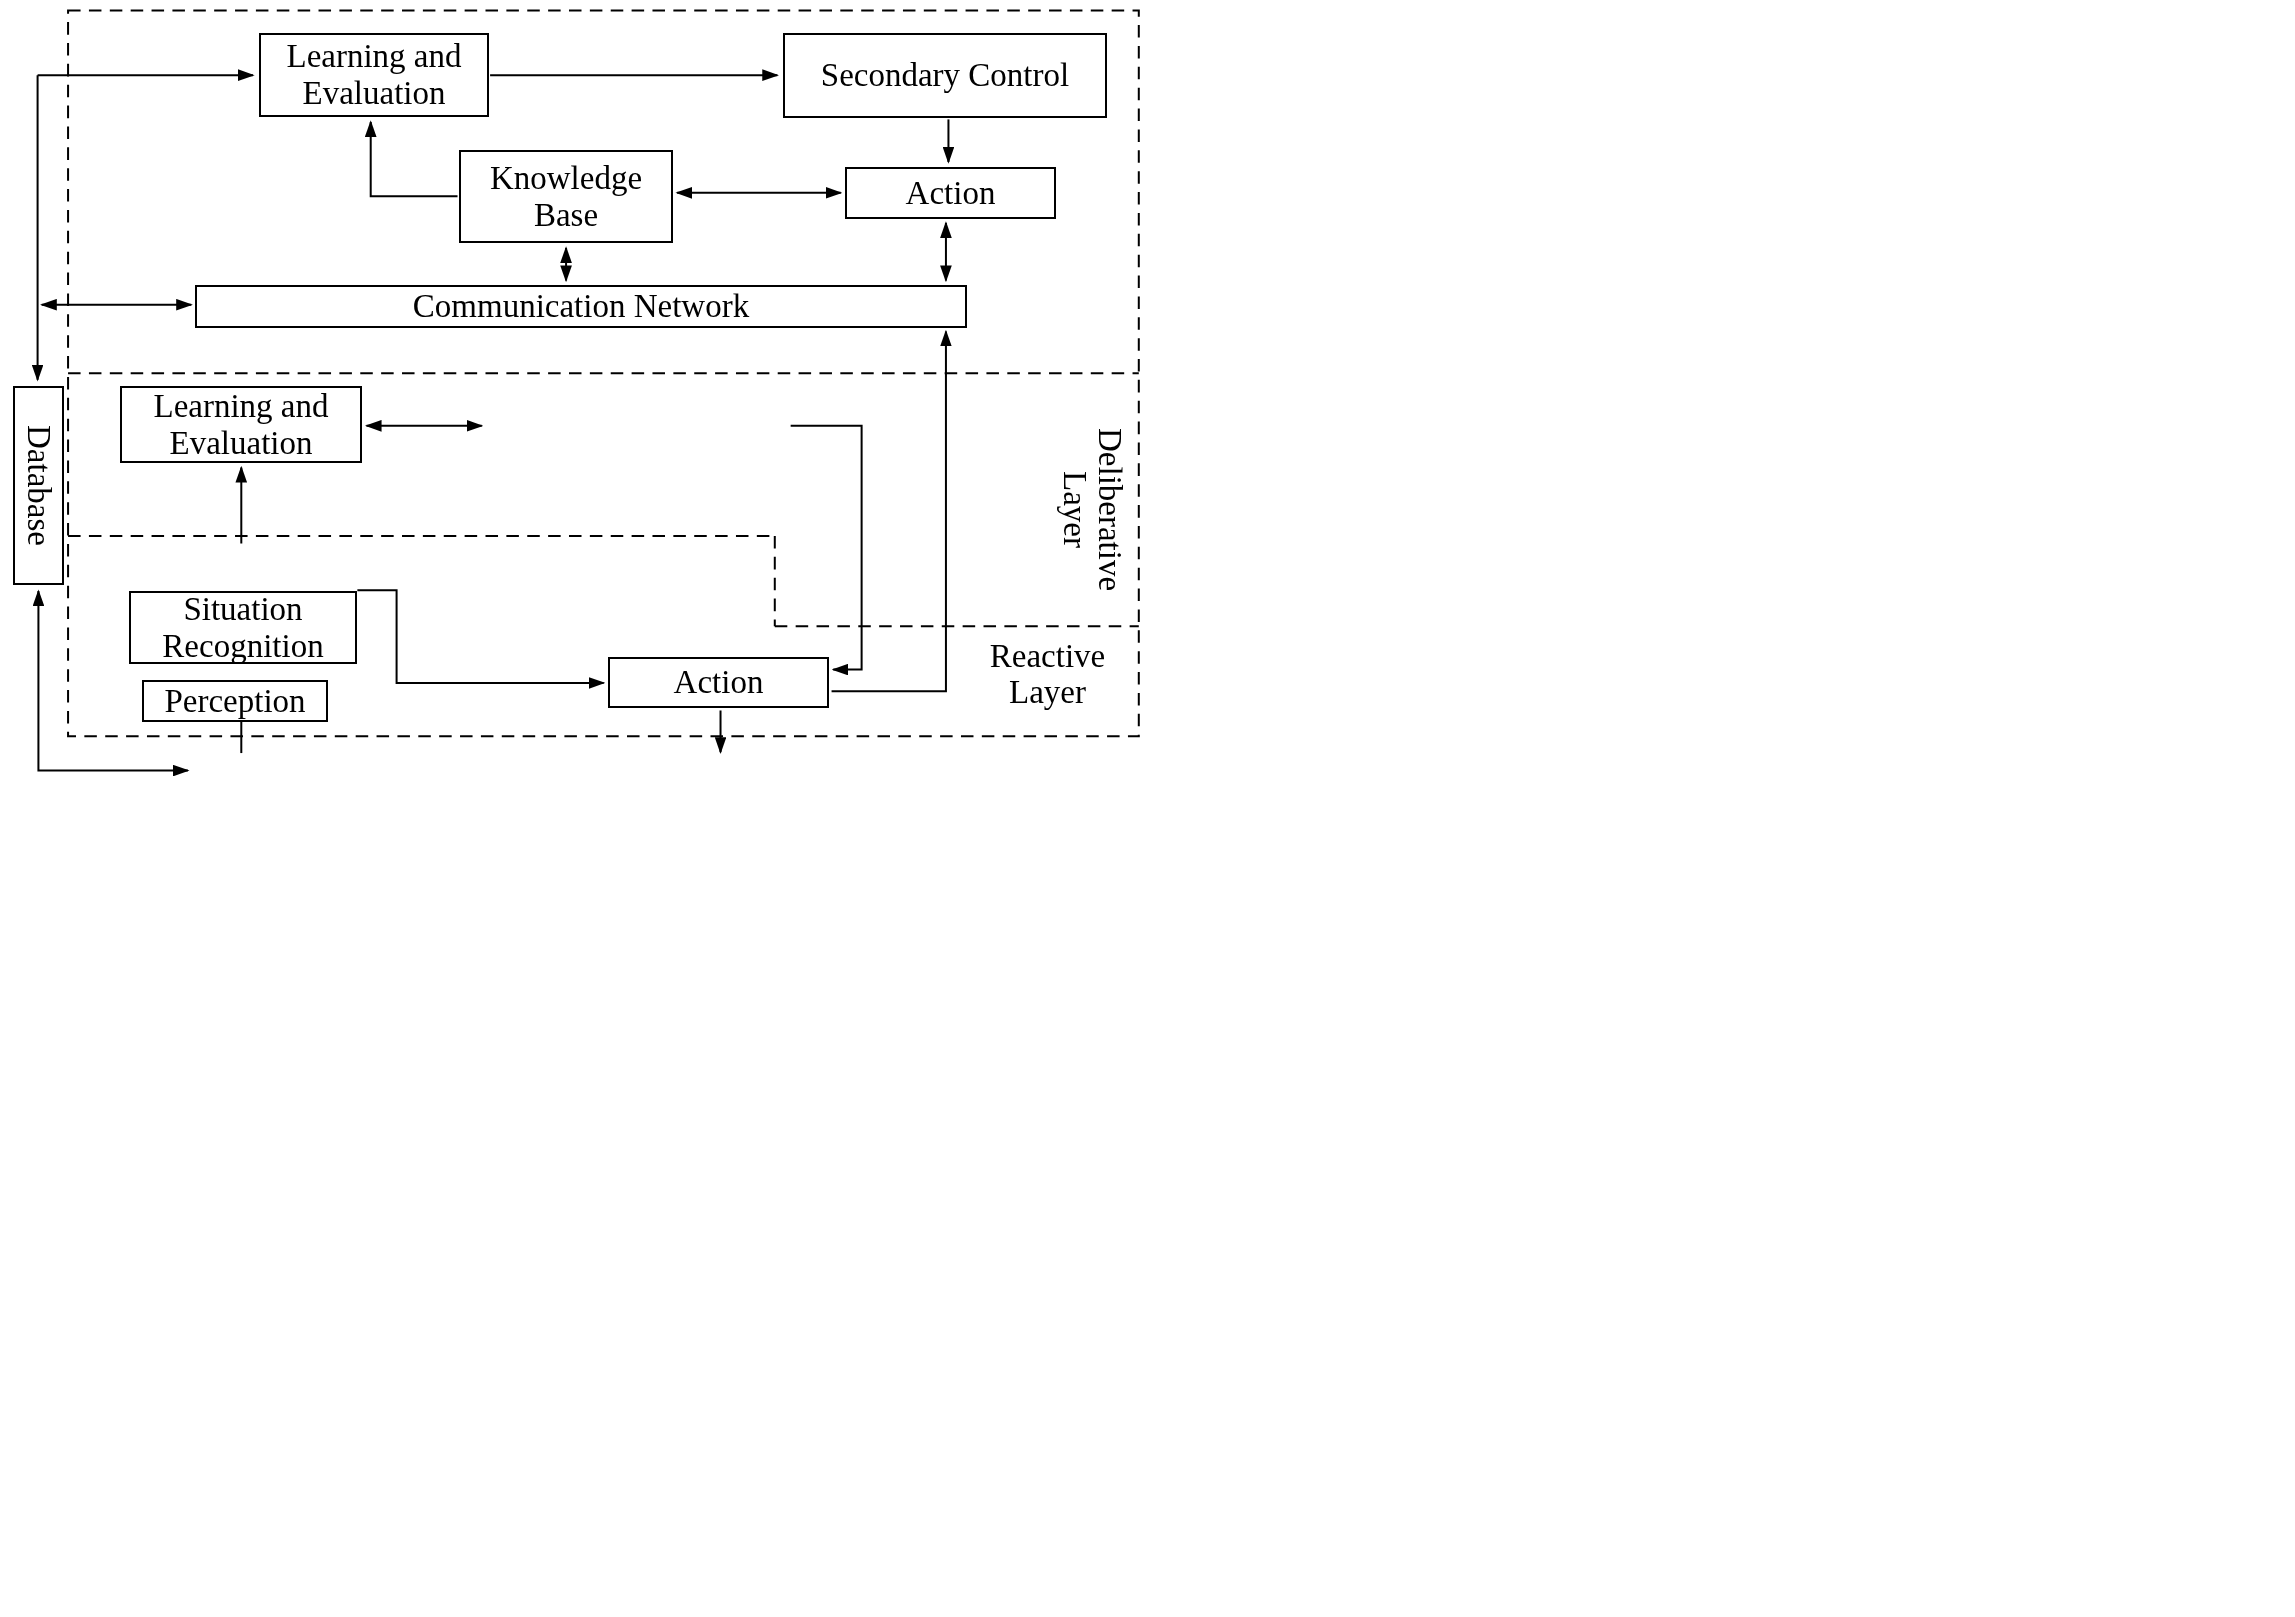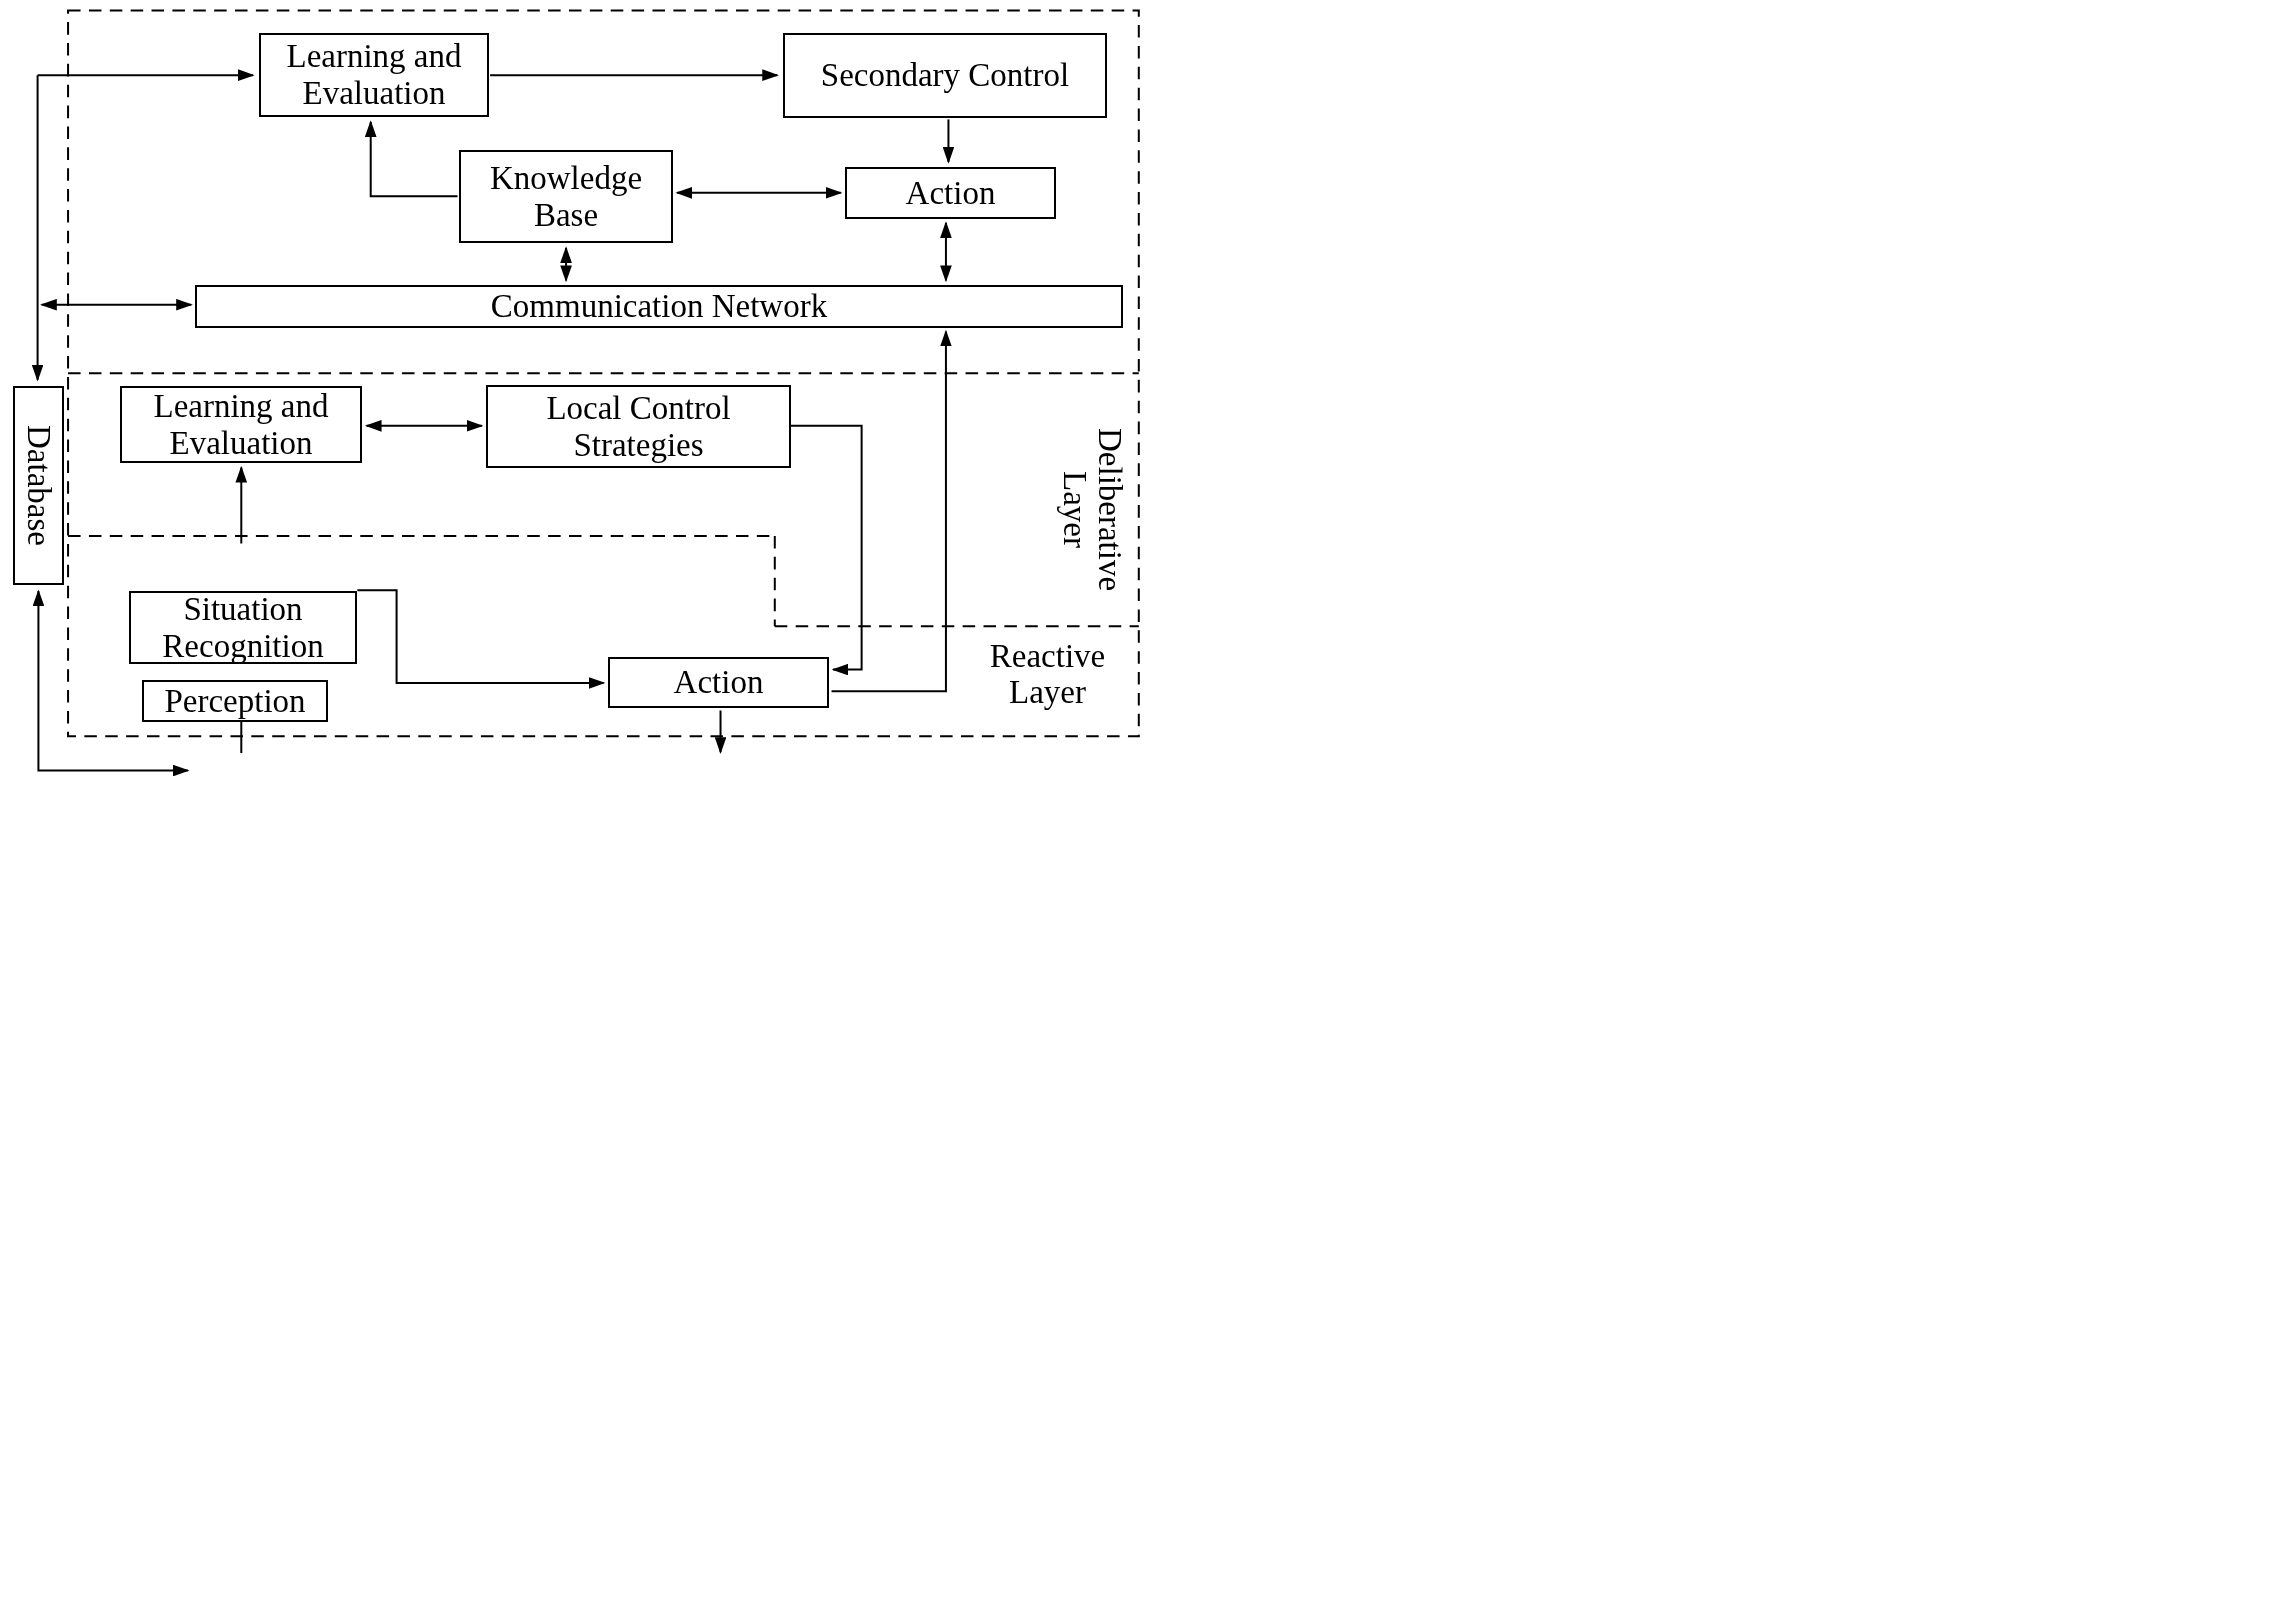--- a/index.html
+++ b/index.html
@@ -87,31 +87,28 @@
   </div>
 
   <div class="node" style="left:459px;top:150px;width:214px;height:93px;">
     <span>Knowledge Base</span>
   </div>
 
   <div class="node" style="left:845px;top:167px;width:211px;height:52px;">
     <span>Action</span>
   </div>
 
-  <div class="node" style="left:195px;top:285px;width:928px;height:43px;">
+  <div class="node" style="left:195px;top:285px;width:772px;height:43px;">
     <span>Communication Network</span>
   </div>
 
   <div class="node" style="left:120px;top:386px;width:242px;height:77px;">
     <span>Learning and Evaluation</span>
   </div>
 
-  <div class="node" style="left:486px;top:385px;width:305px;height:83px;">
-    <span>Local Control Strategies</span>
-  </div>
 
   <div class="node vtext" style="left:13.4px;top:386px;width:51px;height:199px;">
     <span>Database</span>
   </div>
 
   <div class="node" style="left:129px;top:547px;width:228px;height:73px;margin-top:44px;">
     <span>Situation Recognition</span>
   </div>
 
   <div class="node" style="left:142px;top:680px;width:186px;height:42px;">

